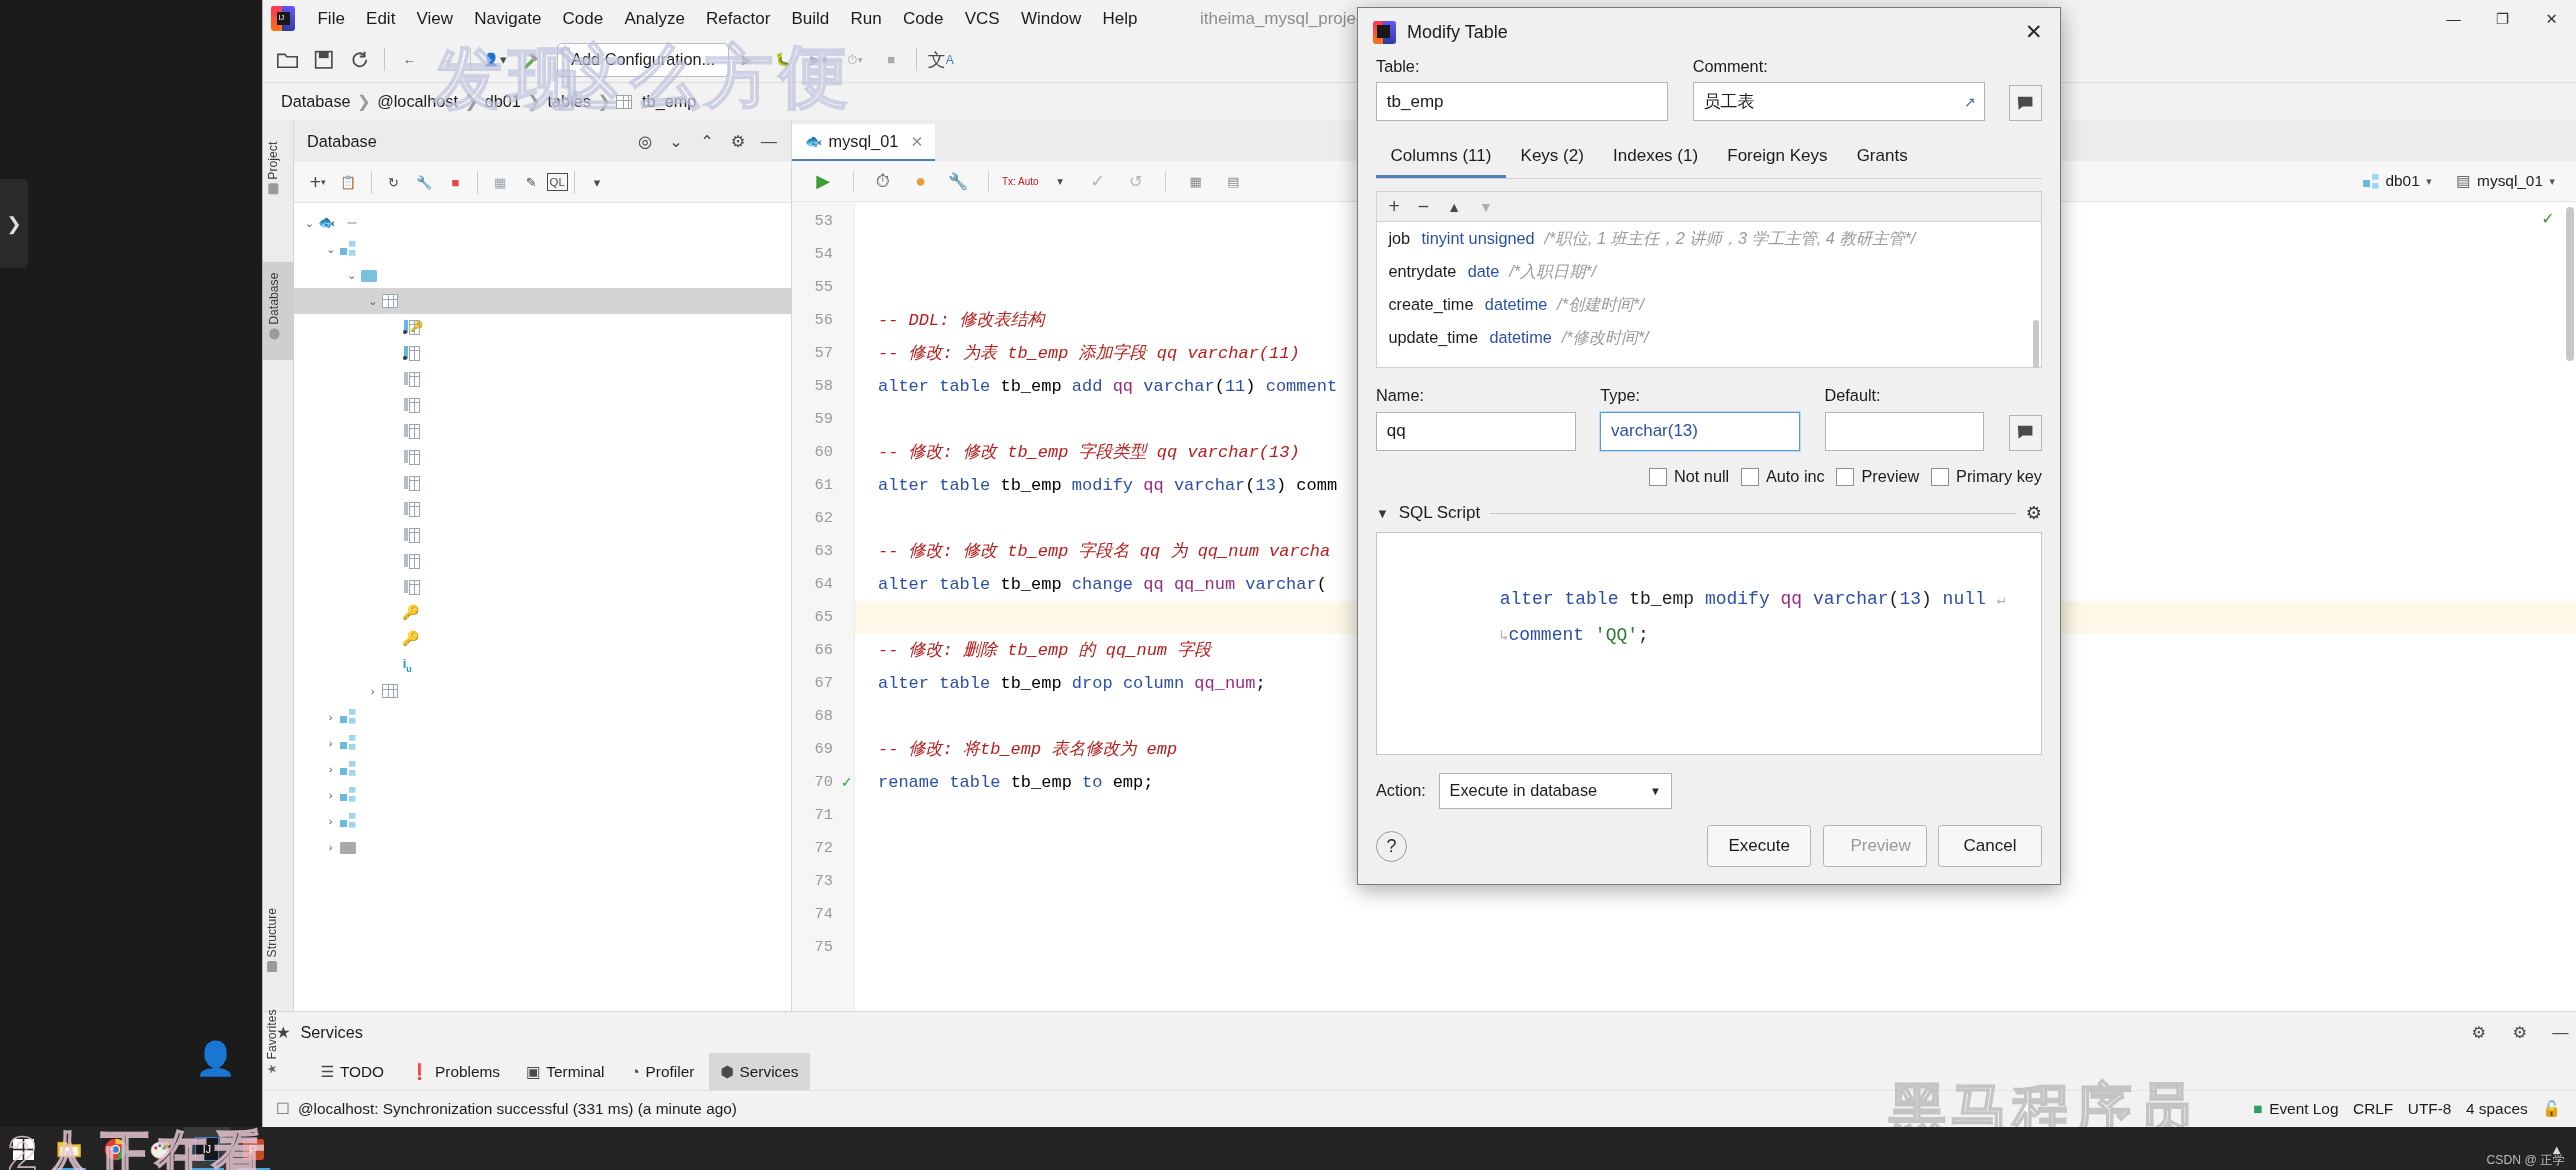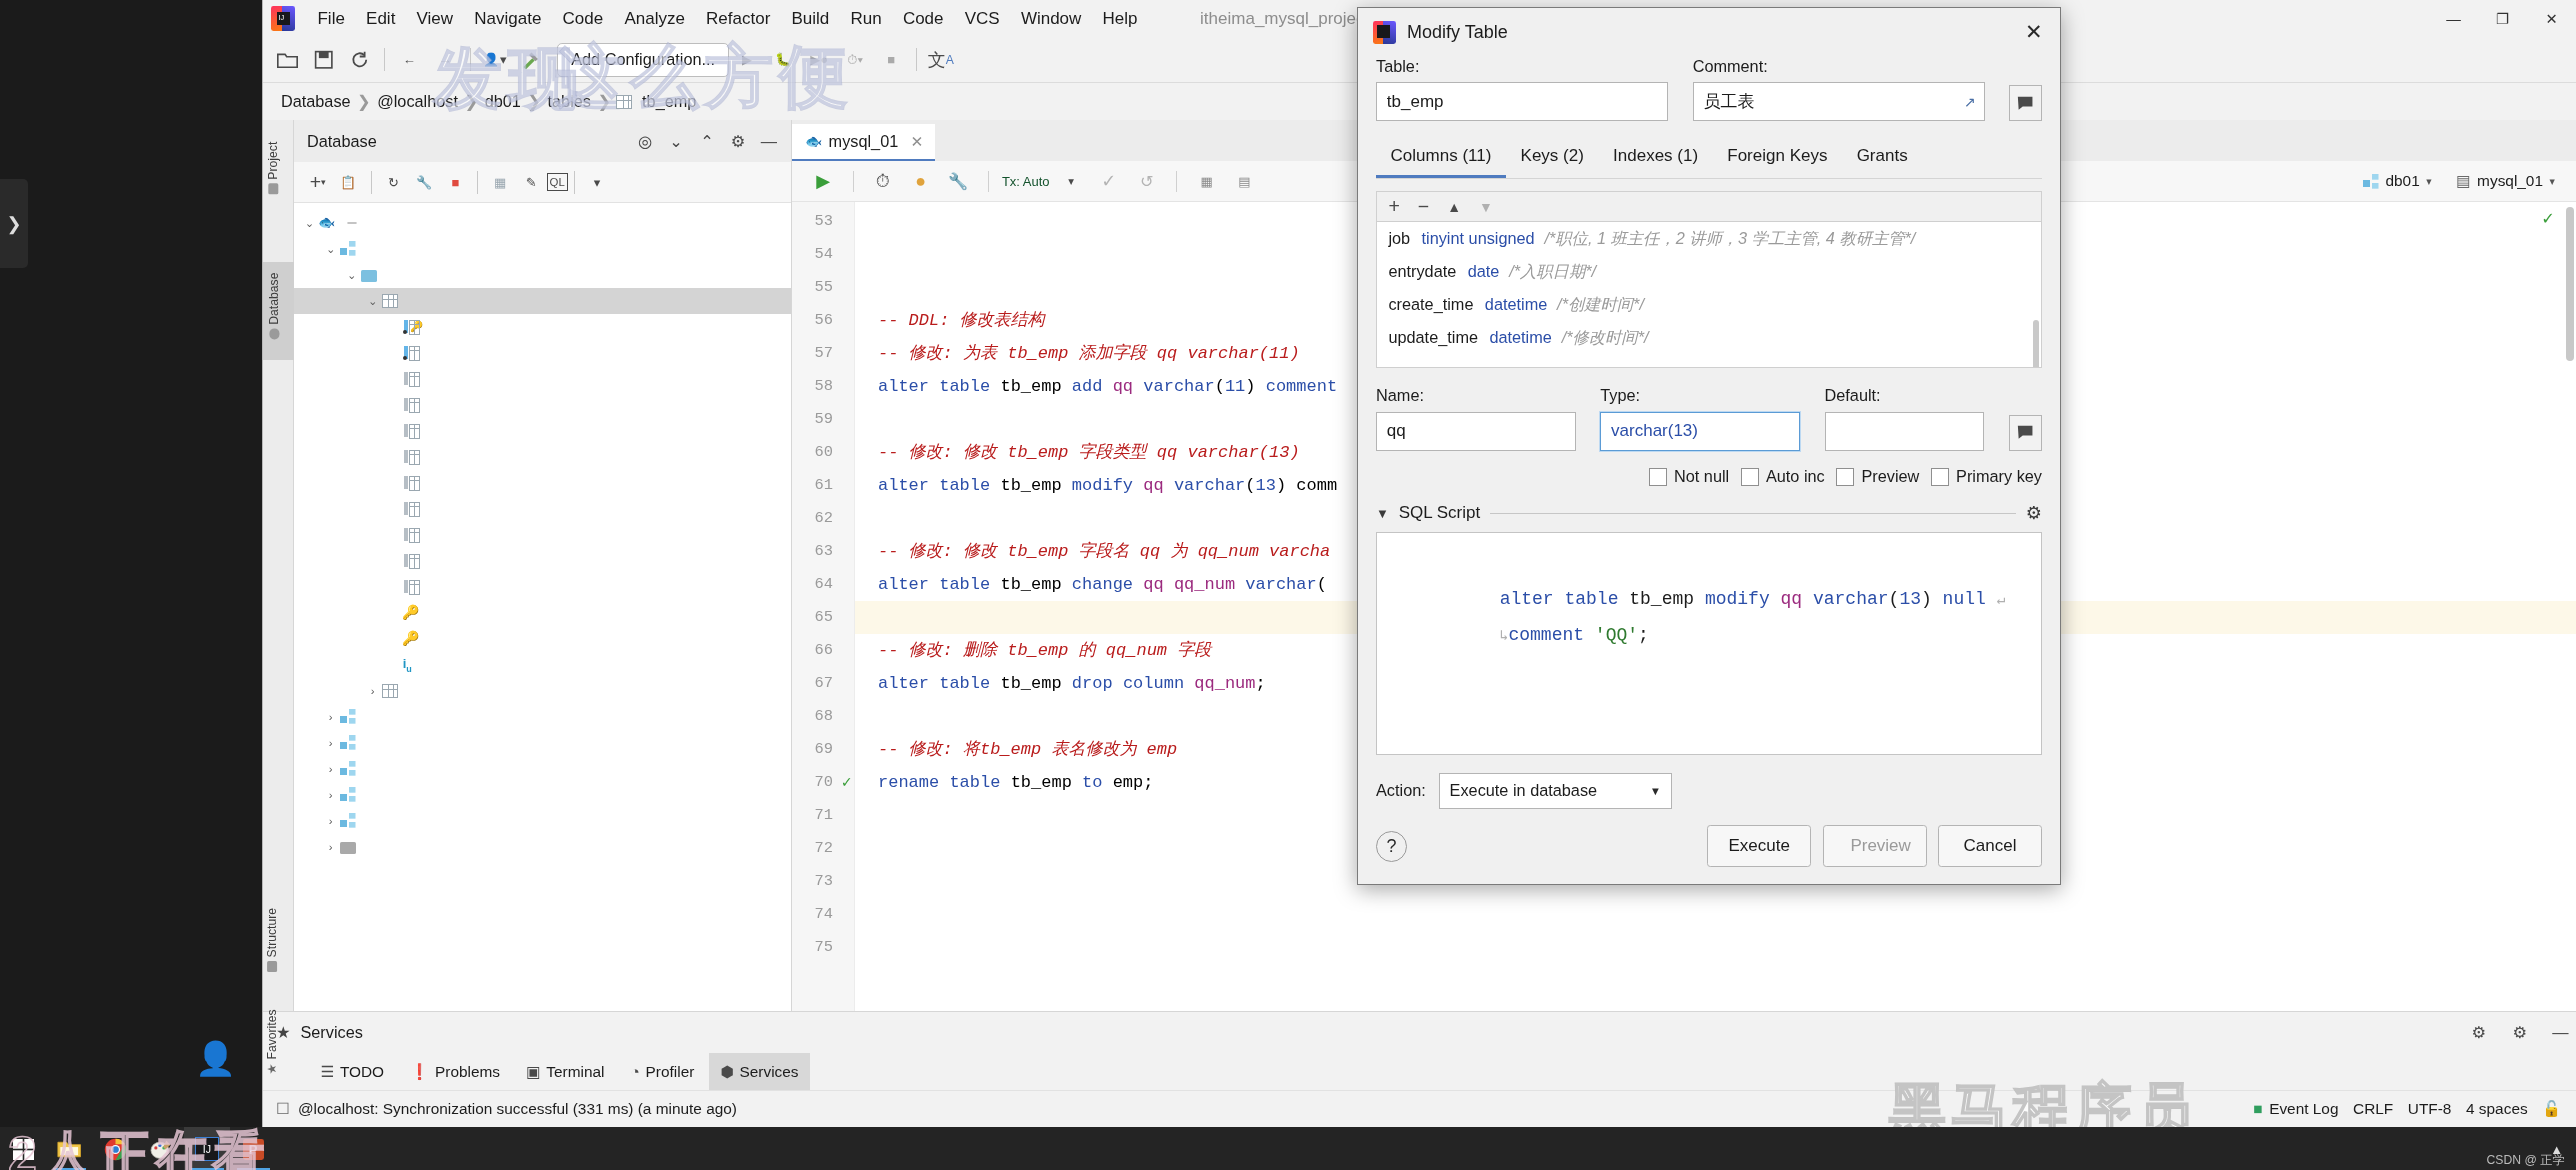--- a/index.html
+++ b/index.html
@@ -97,21 +97,21 @@
   
   .editorwrap { flex:1; display:flex; flex-direction:column; min-width:0; background:#fff; }
   .tabstrip { height:41px; background:#ececec; display:flex; align-items:flex-end; }
   .tab { height:37px; display:flex; align-items:center; gap:7.3px; padding:0 11.4px 0 13px; background:#fff;
      border-bottom:2.4px solid #4f7bbf; font-size:16.3px; color:#1c1c1c; }
   .tab .x { color:#909090; font-size:15.4px; margin-left:4.9px;}
   .tabstrip .fill { flex:1; }
   .editor-toolbar { height:41px; display:flex; align-items:center; padding-left:14.6px; gap:4.9px; background:#f7f7f7; border-bottom:0.8px solid #e4e4e4;}
   .etb { width:33px; height:33px; display:flex; align-items:center; justify-content:center; color:#4a4a4a; }
   .esep { width:0.8px; height:21px; background:#d0d0d0; margin:0 8.1px; }
-  .txlabel { font-size:13px; color:#14532d; }
+  .txlabel { font-size:10px; color:#b91c1c; }
   .dbsel { display:flex; align-items:center; gap:6.5px; font-size:15.4px; color:#1c1c1c; padding:0 9.8px; }
 
   .code-area { flex:1; display:flex; position:relative; min-height:0; overflow:hidden; background:#fff;}
   .gutter { width:63px; background:#f6f6f6; border-right:0.8px solid #ececec; text-align:right;
      font-family:"Liberation Mono", monospace; font-size:15.4px; color:#9a9a9a; padding-top:3.3px; flex:0 0 63px;}
   .gline { height:33px; line-height:33px; padding-right:21px; position:relative;}
   .gline .chk { position:absolute; right:2.4px; top:0; color:#3a9e3a; font-size:16.3px; }
   .codelines { flex:1; padding-top:3.3px; font-family:"Liberation Mono", monospace; font-size:17px; position:relative; }
   .cline { height:33px; line-height:33px; padding-left:23px; white-space:pre; }
   .cline.hl { background:#fdf8e8; }

